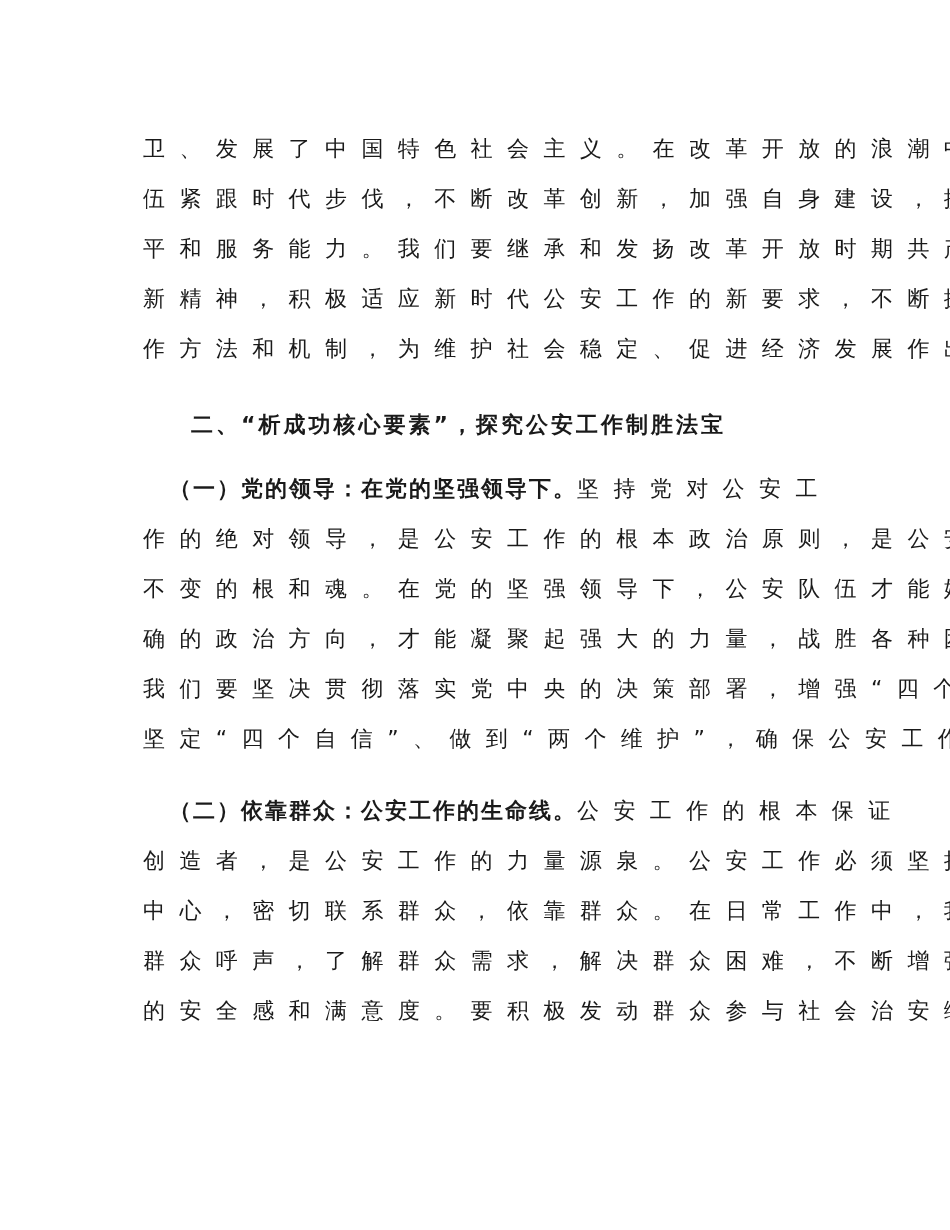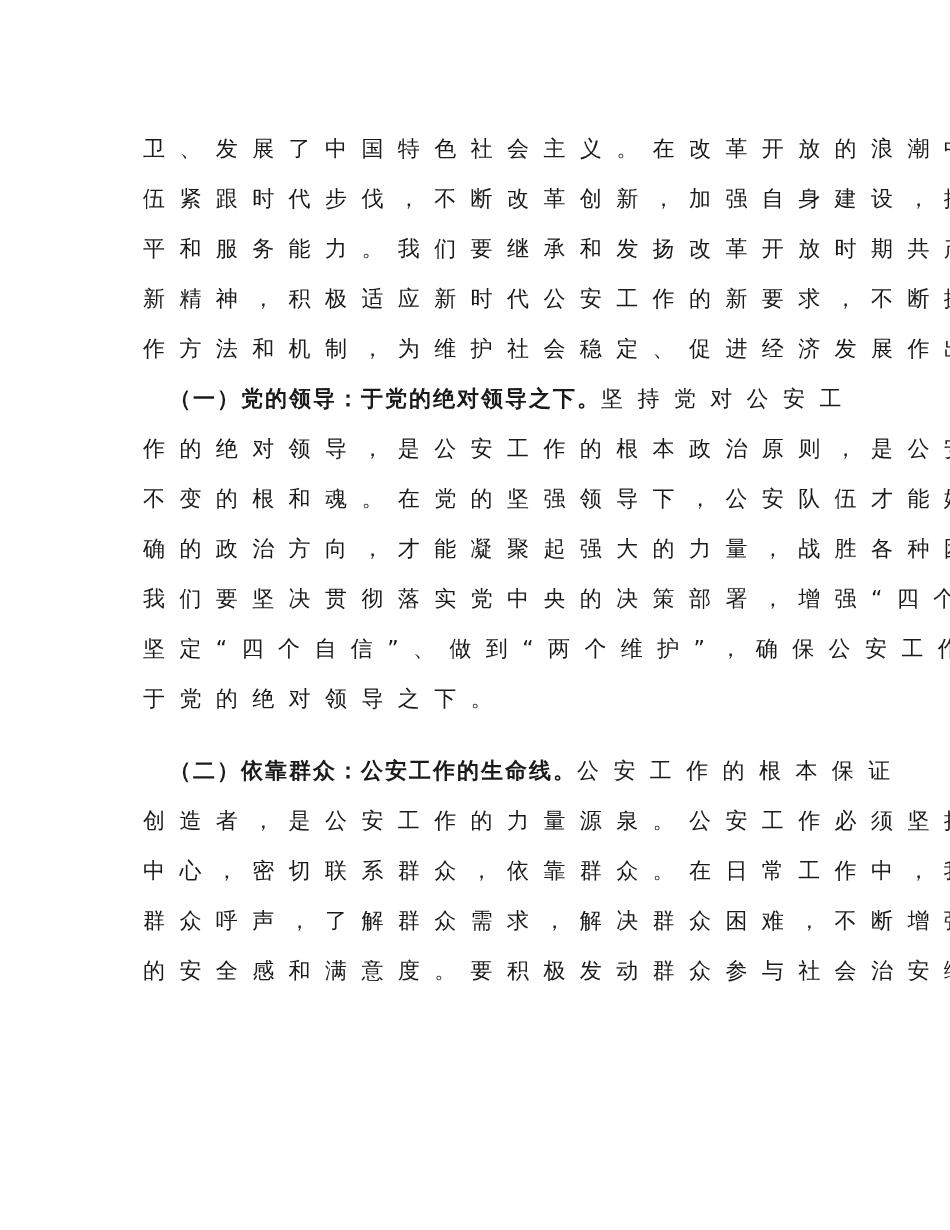--- a/index.html
+++ b/index.html
@@ -40,31 +40,31 @@
 <div class="page">
 
   <div class="para">
     <span class="line">卫、发展了中国特色社会主义。在改革开放的浪潮中，公安队</span>
     <span class="line">伍紧跟时代步伐，不断改革创新，加强自身建设，提高执法水</span>
     <span class="line">平和服务能力。我们要继承和发扬改革开放时期共产党人的创</span>
     <span class="line">新精神，积极适应新时代公安工作的新要求，不断探索新的工</span>
     <span class="line">作方法和机制，为维护社会稳定、促进经济发展作出更大贡献。</span>
   </div>
 
+  <div class="heading" style="margin-top:12px;">二、“析成功核心要素”，探究公安工作制胜法宝</div>
 
   <div class="para">
     <span class="line" style="padding-left:26px;">
-      <span class="lead">（一）党的领导：于党的绝对领导之下。</span><span>坚持党对公安工</span>
+      <span class="lead">（一）党的领导：在党的坚强领导下。</span><span>坚持党对公安工</span>
     </span>
     <span class="line">作的绝对领导，是公安工作的根本政治原则，是公安队伍永远</span>
     <span class="line">不变的根和魂。在党的坚强领导下，公安队伍才能始终保持正</span>
     <span class="line">确的政治方向，才能凝聚起强大的力量，战胜各种困难和挑战。</span>
     <span class="line">我们要坚决贯彻落实党中央的决策部署，增强“四个意识”、</span>
     <span class="line">坚定“四个自信”、做到“两个维护”，确保公安工作始终置</span>
-    <span class="line">于党的绝对领导之下。</span>
   </div>
 
   <div class="gap"></div>
 
   <div class="para">
     <span class="line" style="padding-left:26px;">
       <span class="lead">（二）依靠群众：公安工作的生命线。</span><span>公安工作的根本保证</span>
     </span>
     <span class="line">创造者，是公安工作的力量源泉。公安工作必须坚持以人民为</span>
     <span class="line">中心，密切联系群众，依靠群众。在日常工作中，我们要倾听</span>

